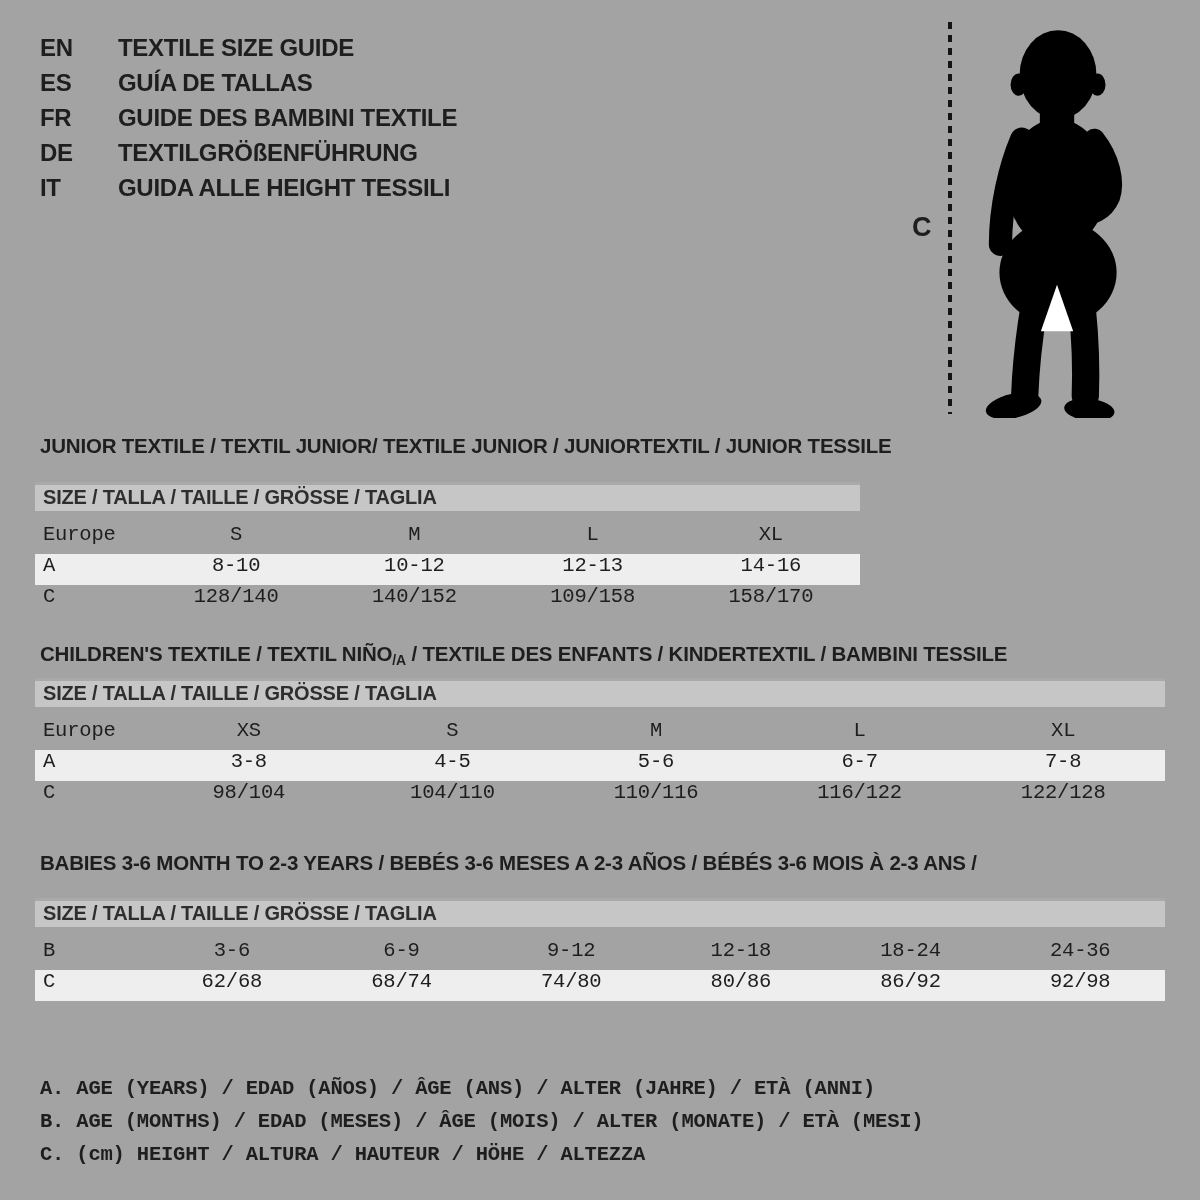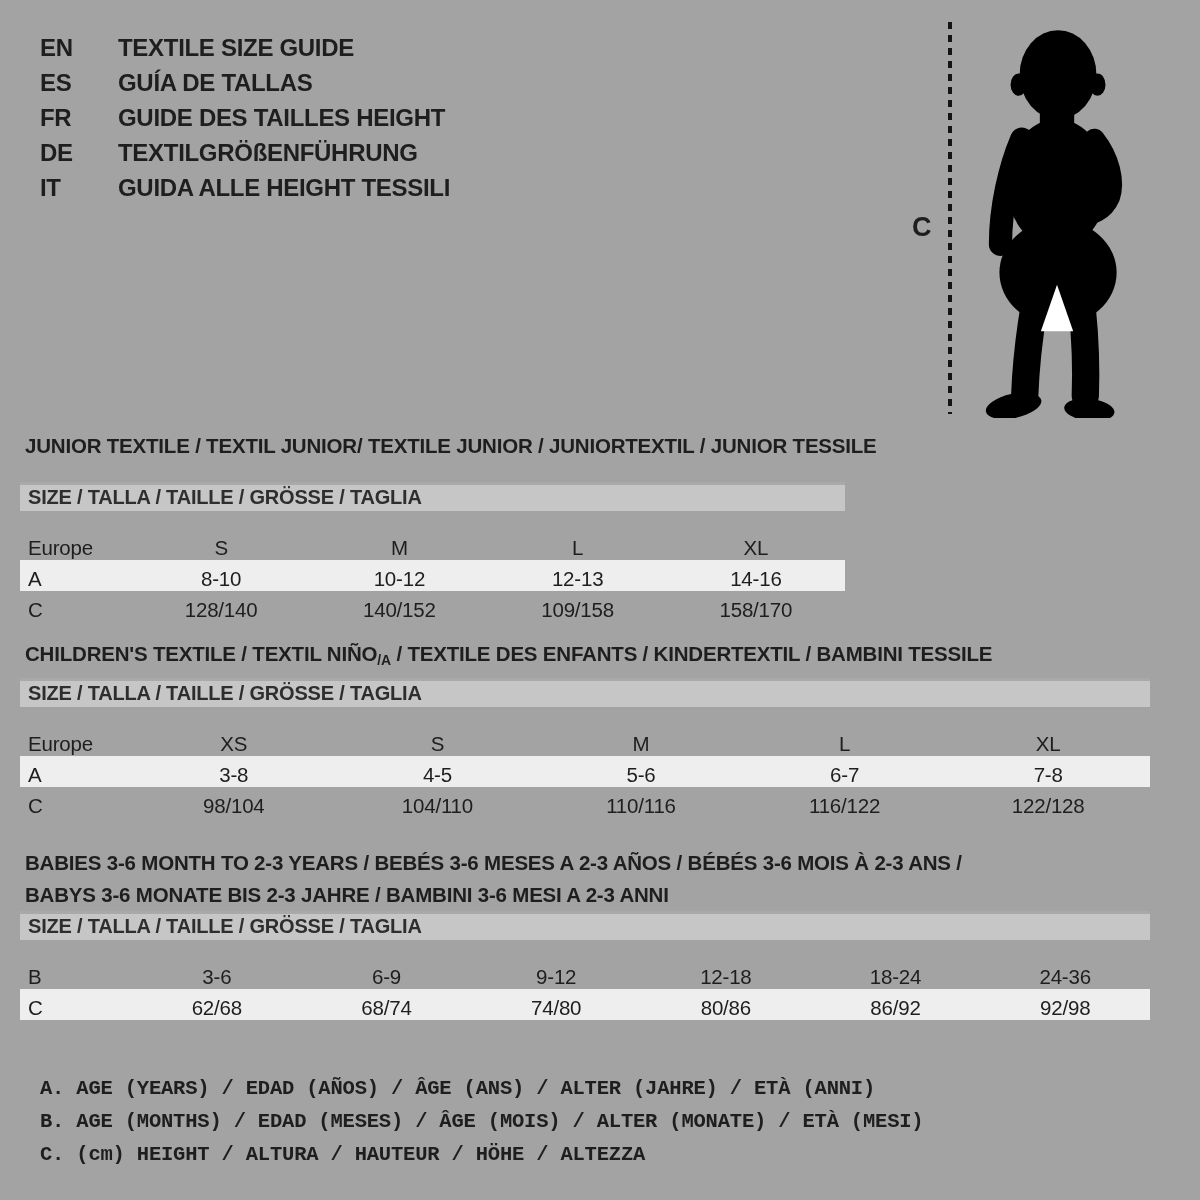--- a/index.html
+++ b/index.html
@@ -20,40 +20,40 @@
   
   .figure-block { position: absolute; top: 0; left: 890px; width: 300px; height: 430px; }
   .measure-line {
     position: absolute; left: 58px; top: 22px; width: 4px; height: 392px;
     background-image: repeating-linear-gradient(to bottom, #141414 0 7px, transparent 7px 13px);
   }
   .measure-label { position: absolute; left: 22px; top: 212px; font-size: 27px; font-weight: 700; }
   .silhouette { position: absolute; left: 75px; top: 14px; }
 
   
-  .size-section { position: absolute; left: 20px; }
+  .size-section { position: absolute; left: 35px; }
   .section-junior   { top: 434px; width: 825px; }
   .section-children { top: 642px; width: 1130px; }
   .section-babies   { top: 847px; width: 1130px; }
   .section-title {
     font-size: 20.5px; font-weight: 700; letter-spacing: -0.2px;
     padding-left: 5px; margin-bottom: 24px; white-space: nowrap;
   }
   .section-children .section-title { margin-bottom: 10px; }
   .section-babies .section-title { margin-bottom: 0; line-height: 32px; }
-  .section-babies .title-wrap { }
+  .section-babies .title-wrap { margin-bottom: 19px; }
   .title-sub { font-size: 14px; vertical-align: -4px; font-weight: 700; }
 
   .size-bar {
     height: 29px; background: #c6c6c6; border-top: 3px solid #a9a9a9;
     font-size: 20px; font-weight: 700; letter-spacing: -0.2px;
-    color: #2e2e2e; padding-left: 8px; line-height: 25px; margin-bottom: 18px;
-  }
-
-  .tbl .row { display: flex; align-items: flex-end; height: 31px; font-size: 20.5px; letter-spacing: -0.2px; }
+    color: #2e2e2e; padding-left: 8px; line-height: 25px; margin-bottom: 12px;
+  }
+
+  .tbl .row { display: flex; align-items: flex-start; height: 31px; font-size: 20.5px; letter-spacing: -0.2px; font-family: Liberation Mono, monospace; }
   .tbl .row.shaded { background: #eeeeee; }
   .cell-label { width: 112px; padding-left: 8px; flex: 0 0 auto; }
   .cell-val { flex: 1 1 0; text-align: center; white-space: nowrap; }
 
   
   .footnotes { position: absolute; left: 40px; top: 1072px; }
   .footnote { font-size: 20.5px; font-weight: 700; letter-spacing: -0.2px; line-height: 33px; white-space: nowrap; font-family: Liberation Mono, monospace; }
 </style>
 </head>
 <body>
@@ -64,21 +64,21 @@
     <div class="lang-row">
       <span class="lang-code">EN</span>
       <span class="lang-label">TEXTILE SIZE GUIDE</span>
     </div>
     <div class="lang-row">
       <span class="lang-code">ES</span>
       <span class="lang-label">GUÍA DE TALLAS</span>
     </div>
     <div class="lang-row">
       <span class="lang-code">FR</span>
-      <span class="lang-label">GUIDE DES TAILLES HEIGHT</span>
+      <span class="lang-label">GUIDE DES BAMBINI TEXTILE</span>
     </div>
     <div class="lang-row">
       <span class="lang-code">DE</span>
       <span class="lang-label">TEXTILGRÖßENFÜHRUNG</span>
     </div>
     <div class="lang-row">
       <span class="lang-code">IT</span>
       <span class="lang-label">GUIDA ALLE HEIGHT TESSILI</span>
     </div>
   </div>
@@ -175,21 +175,20 @@
             <span class="cell-val">116/122</span>
             <span class="cell-val">122/128</span>
           </div>
         </div>
     </div>
   </section>
 
   <section class="size-section section-babies">
     <div class="title-wrap">
       <h2 class="section-title">BABIES 3-6 MONTH TO 2-3 YEARS / BEBÉS 3-6 MESES A 2-3 AÑOS / BÉBÉS 3-6 MOIS À 2-3 ANS /</h2>
-      <h2 class="section-title">BABYS 3-6 MONATE BIS 2-3 JAHRE / BAMBINI 3-6 MESI A 2-3 ANNI</h2>
     </div>
     <div class="tbl">
       <div class="size-bar">SIZE / TALLA / TAILLE / GRÖSSE / TAGLIA</div>
       <div>
           <div class="row">
             <span class="cell-label">B</span>
             <span class="cell-val">3-6</span>
             <span class="cell-val">6-9</span>
             <span class="cell-val">9-12</span>
             <span class="cell-val">12-18</span>

